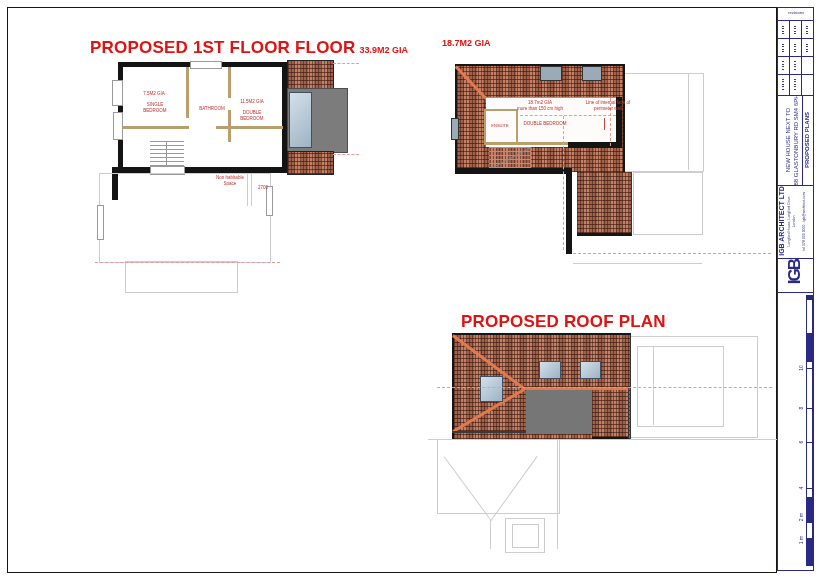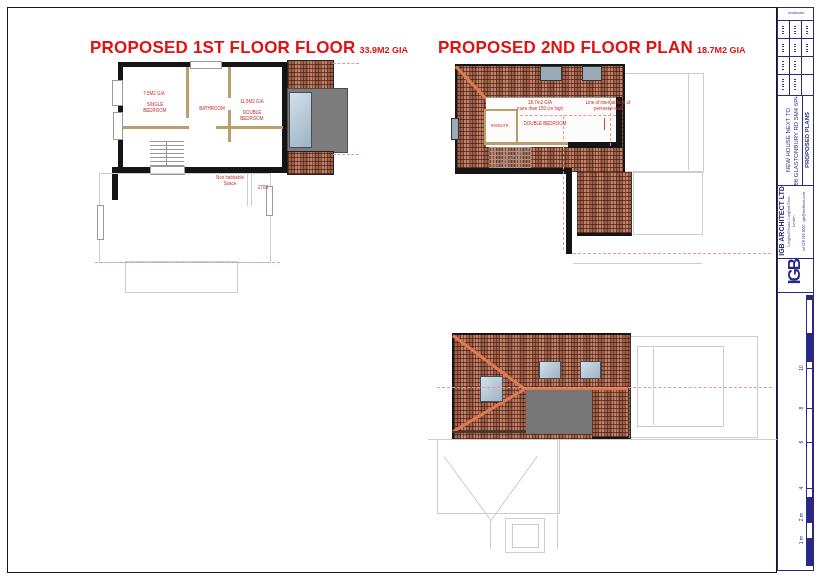--- a/index.html
+++ b/index.html
@@ -86,21 +86,20 @@
   <div class="abs win" style="left:97px;top:205px;width:5px;height:33px;"></div>
   <div class="abs win" style="left:266px;top:186px;width:5px;height:28px;"></div>
   <div class="abs gline" style="left:247px;top:173px;width:1px;height:33px;"></div>
   <div class="abs gline" style="left:251px;top:173px;width:1px;height:33px;"></div>
   <div class="abs outline" style="left:125px;top:261px;width:111px;height:30px;"></div>
   <div class="abs dashred" style="left:95px;top:262px;width:185px;"></div>
   <div class="abs t" style="left:215px;top:175px;width:30px;">Non habitable Space</div>
   <div class="abs t" style="left:250px;top:185px;width:26px;">2700</div>
 
   <div class="abs" style="left:438px;top:38px;display:flex;align-items:baseline;">
-    <span class="title">PROPOSED 2ND FLOOR PLAN</span>
     <span class="gia">18.7M2 GIA</span>
   </div>
 
   <div class="abs outline" style="left:621px;top:73px;width:81px;height:97px;"></div>
   <div class="abs gline" style="left:688px;top:73px;width:1px;height:97px;"></div>
   <div class="abs outline" style="left:633px;top:172px;width:68px;height:61px;"></div>
   <div class="abs gline" style="left:573px;top:263px;width:129px;height:1px;"></div>
 
   <div class="abs tiles" style="left:455px;top:64px;width:166px;height:106px;border:2px solid #161616;border-bottom:none;"></div>
   <div class="abs hip" style="left:456px;top:65px;width:45px;transform:rotate(46.8deg);"></div>
@@ -131,20 +130,21 @@
   <div class="abs redleader" style="left:604px;top:118px;width:1px;height:12px;"></div>
   <div class="abs dashred" style="left:573px;top:253px;width:198px;"></div>
 
   <div class="abs t" style="left:505px;top:100px;width:70px;">
     <div>18.7m2 GIA</div>
     <div>more than 150 cm high</div>
   </div>
   <div class="abs t" style="left:578px;top:100px;width:60px;">Line of internal face of perimeter wall</div>
   <div class="abs t" style="left:520px;top:121px;width:50px;">DOUBLE BEDROOM</div>
 
+  <div class="abs title" style="left:461px;top:312px;">PROPOSED ROOF PLAN</div>
 
   <div class="abs outline" style="left:565px;top:336px;width:191px;height:100px;"></div>
   <div class="abs outline" style="left:637px;top:346px;width:85px;height:79px;"></div>
   <div class="abs gline" style="left:653px;top:346px;width:1px;height:79px;"></div>
 
   <div class="abs tiles" style="left:452px;top:333px;width:176px;height:104px;border:2.5px solid #161616;border-bottom:none;border-right:1px solid #333;"></div>
   <div class="abs hip" style="left:453px;top:334px;width:89px;transform:rotate(36.7deg);"></div>
   <div class="abs hip" style="left:453px;top:430px;width:83px;transform:rotate(-30.6deg);"></div>
   <div class="abs ridge" style="left:524px;top:387px;width:104px;height:3px;"></div>
 

